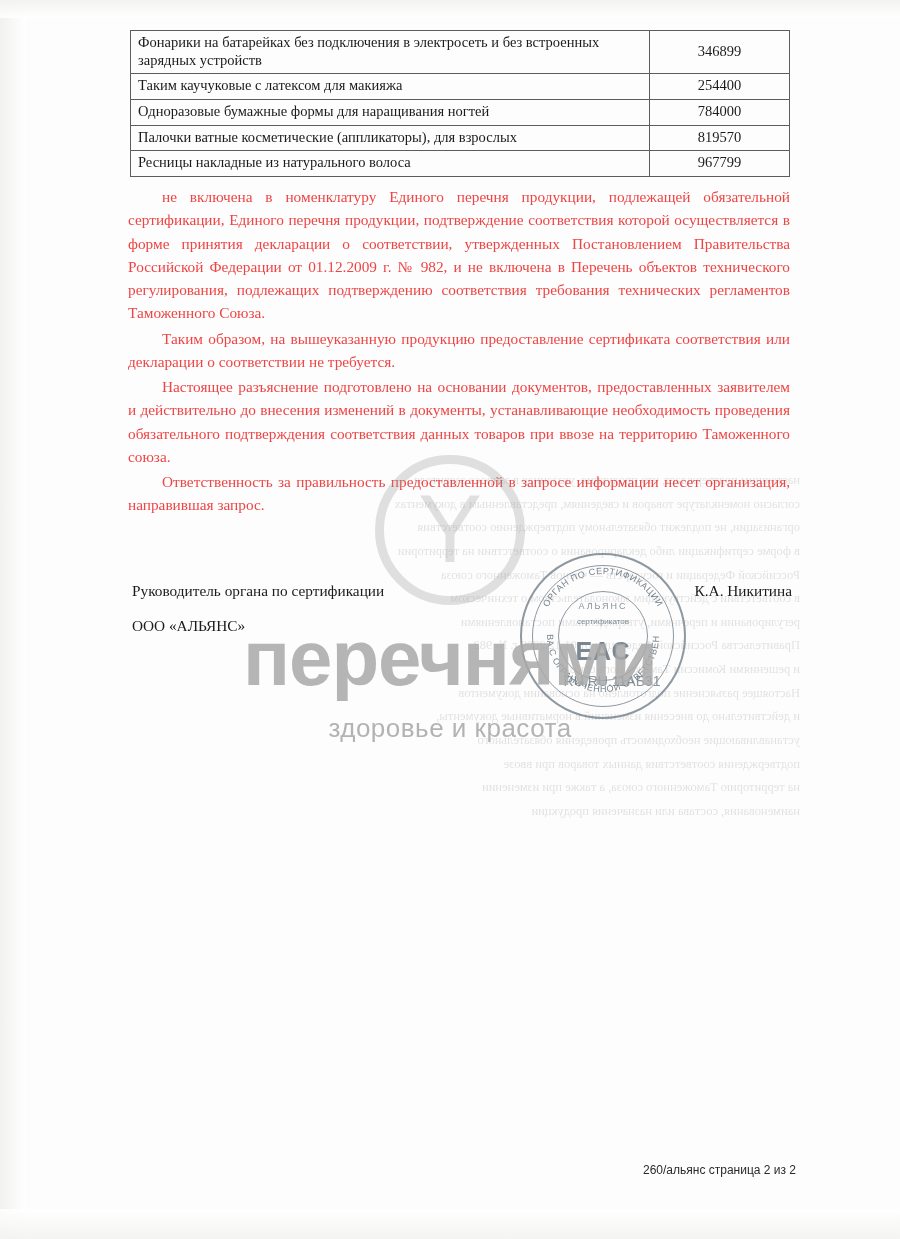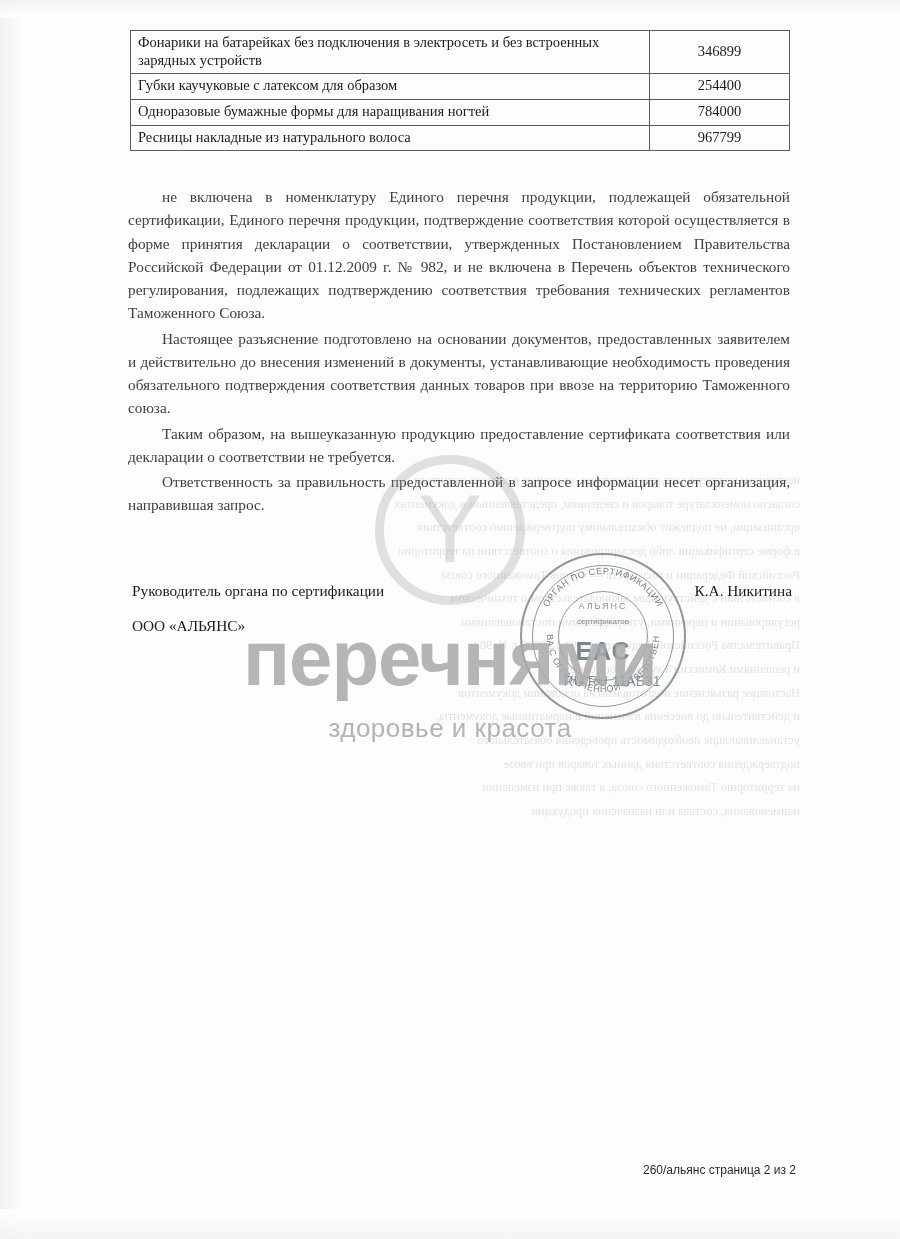--- a/index.html
+++ b/index.html
@@ -71,21 +71,21 @@
   
   .body-text {
     position: absolute;
     left: 128px;
     top: 185px;
     width: 662px;
     font-size: 15.3px;
     line-height: 1.52;
     text-align: justify;
     text-justify: inter-word;
-    color: #404040;
+    color: #ef4444;
   }
   .body-text p {
     margin: 0 0 2px 0;
     text-indent: 34px;
   }
 
   
   .signature {
     position: absolute;
     left: 132px;
@@ -265,38 +265,42 @@
   <div class="scan-edge-top"></div>
   <div class="scan-edge-bottom"></div>
 
   <table class="doc-table">
     <tbody>
       <tr class="tall">
         <td class="name">Фонарики на батарейках без подключения в электросеть и без встроенных зарядных устройств</td>
         <td class="code">346899</td>
       </tr>
       <tr>
-        <td class="name">Губки каучуковые с латексом для образом</td>
+        <td class="name">Таким каучуковые с латексом для макияжа</td>
         <td class="code">254400</td>
       </tr>
       <tr>
         <td class="name">Одноразовые бумажные формы для наращивания ногтей</td>
         <td class="code">784000</td>
       </tr>
       <tr>
+        <td class="name">Палочки ватные косметические (аппликаторы), для взрослых</td>
+        <td class="code">819570</td>
+      </tr>
+      <tr>
         <td class="name">Ресницы накладные из натурального волоса</td>
         <td class="code">967799</td>
       </tr>
     </tbody>
   </table>
 
   <div class="body-text">
     <p>не включена в номенклатуру Единого перечня продукции, подлежащей обязательной сертификации, Единого перечня продукции, подтверждение соответствия которой осуществляется в форме принятия декларации о соответствии, утвержденных Постановлением Правительства Российской Федерации от 01.12.2009 г. № 982, и не включена в Перечень объектов технического регулирования, подлежащих подтверждению соответствия требования технических регламентов Таможенного Союза.</p>
+    <p>Таким образом, на вышеуказанную продукцию предоставление сертификата соответствия или декларации о соответствии не требуется.</p>
     <p>Настоящее разъяснение подготовлено на основании документов, предоставленных заявителем и действительно до внесения изменений в документы, устанавливающие необходимость проведения обязательного подтверждения соответствия данных товаров при ввозе на территорию Таможенного союза.</p>
-    <p>Таким образом, на вышеуказанную продукцию предоставление сертификата соответствия или декларации о соответствии не требуется.</p>
     <p>Ответственность за правильность предоставленной в запросе информации несет организация, направившая запрос.</p>
   </div>
 
   <div class="bleed">
     <p>настоящим подтверждает, что продукция, указанная в запросе заявителя</p>
     <p>согласно номенклатуре товаров и сведениям, представленным в документах</p>
     <p>организации, не подлежит обязательному подтверждению соответствия</p>
     <p>в форме сертификации либо декларирования о соответствии на территории</p>
     <p>Российской Федерации и государств — членов Таможенного союза</p>
     <p>в соответствии с действующим законодательством о техническом</p>

